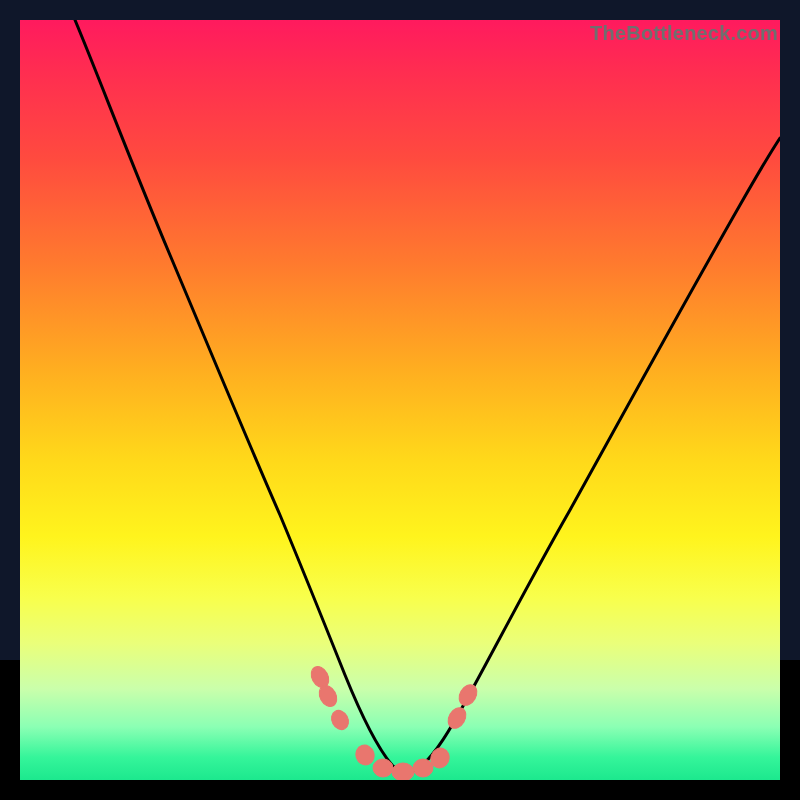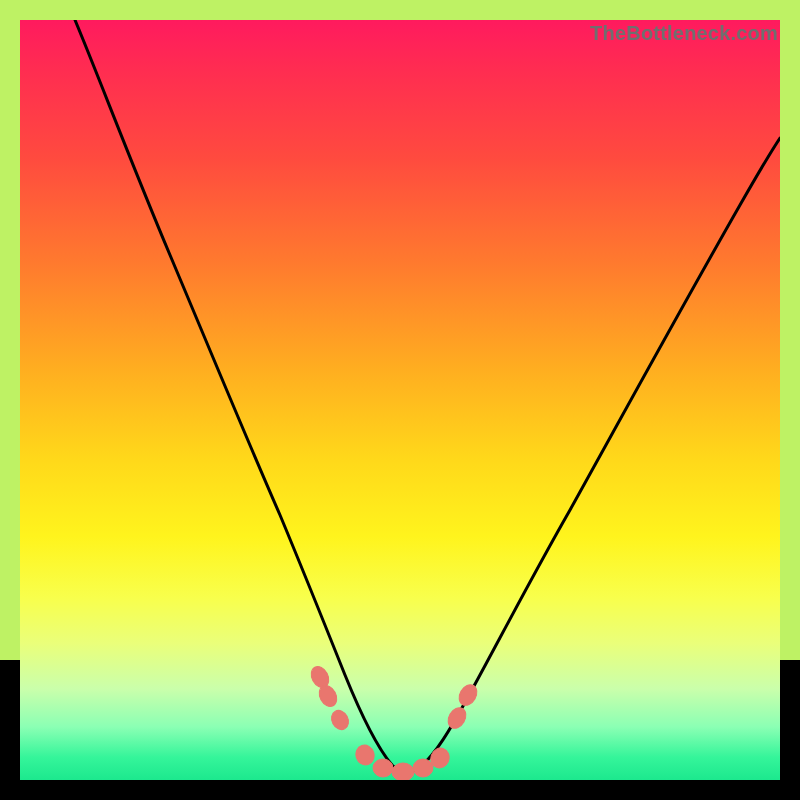--- a/index.html
+++ b/index.html
@@ -8,21 +8,21 @@
     width: 800px;
     height: 800px;
     background: #000;
     overflow: hidden;
     font-family: Arial, Helvetica, sans-serif;
   }
   .frame {
     position: absolute;
     top: 0; left: 0;
     width: 800px; height: 660px;
-    background: #bef264;
+    background: #0f172a;
   }
   .plot-area {
     position: absolute;
     top: 20px;
     left: 20px;
     width: 760px;
     height: 760px;
     
     background: linear-gradient(to bottom,
       #ff1a5e 0%,

